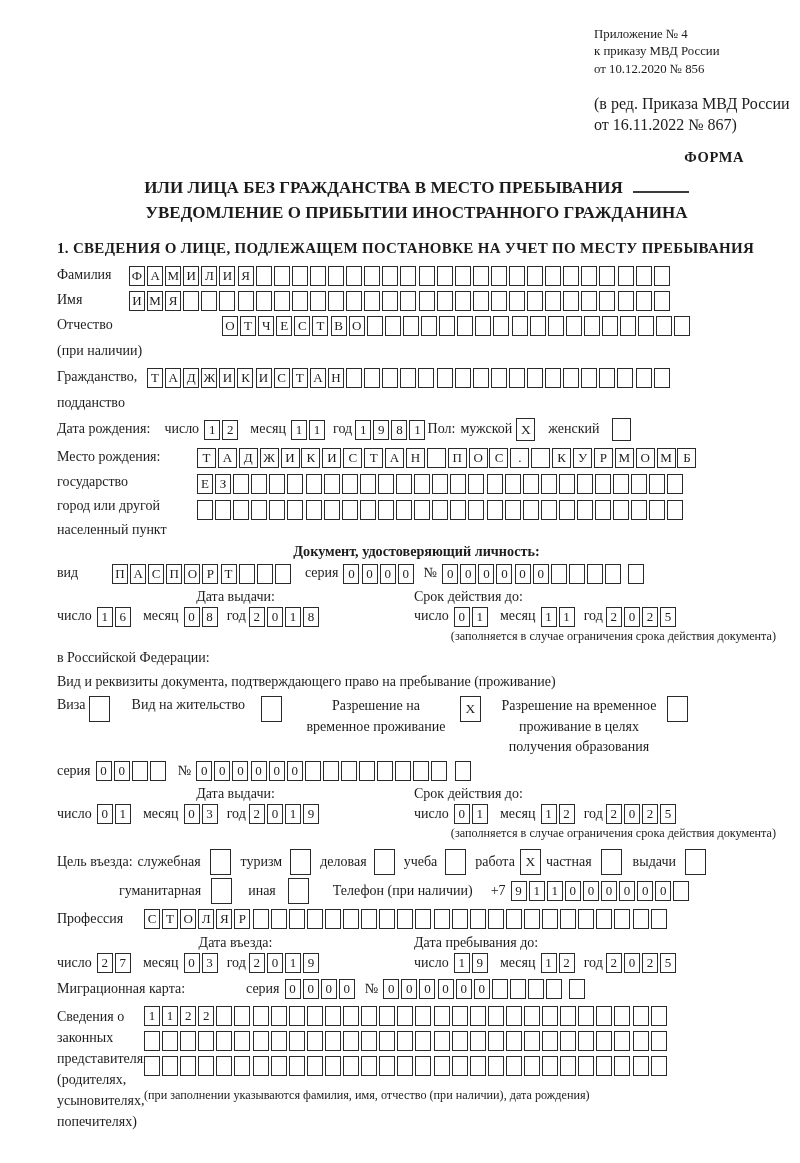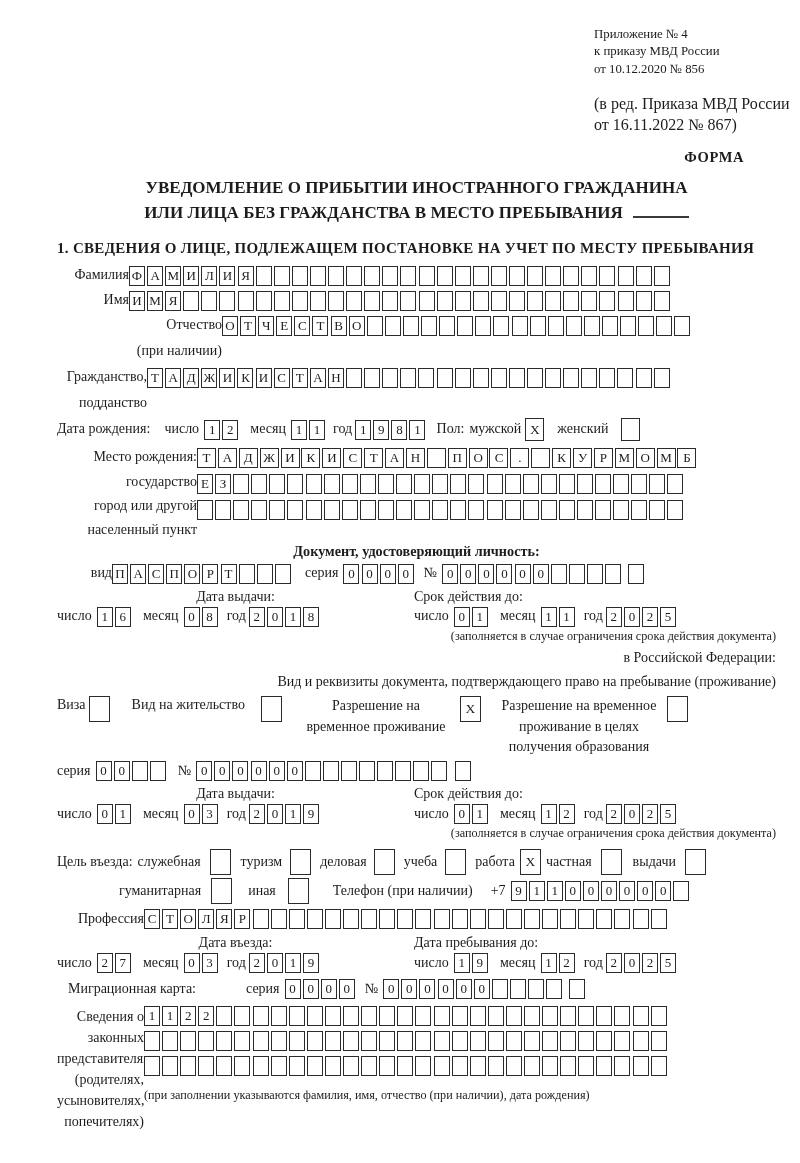--- a/index.html
+++ b/index.html
@@ -14,21 +14,21 @@
   .annex div { white-space:nowrap; }
   .annex-note { font-size:16px; line-height:1.3; margin-top:16px; }
   .forma { text-align:right; padding-right:32px; font-weight:bold; font-size:14.5px; letter-spacing:.6px; margin-top:14px; }
 
   .title { text-align:center; font-weight:bold; font-size:17px; line-height:1.45; margin-top:10px; }
   .title-underline { display:inline-block; width:56px; border-bottom:2.2px solid #3a3a3a; margin-left:10px; height:14px; }
   .section-h { font-weight:bold; font-size:15px; letter-spacing:.3px; margin-top:14px; white-space:nowrap; }
 
   .row { display:flex; align-items:center; margin-top:5px; }
   .row.top { align-items:flex-start; }
-  .lbl { flex:none; line-height:1.35;text-align:right; }
+  .lbl { flex:none; line-height:1.35; }
   .cells { display:flex; flex:none; }
   .cell {
     width:16px; height:20px; border:1.6px solid #2b2b2b; margin-right:2.1px;
     display:flex; align-items:center; justify-content:center;
     font-size:13px; flex:none; background:#fff;
   }
   .wide .cell { width:19px; margin-right:1.9px; }
   .gapend .cell:last-child { margin-left:5px; }
   .checkbox {
     width:19px; height:23px; border:1.6px solid #2b2b2b; display:inline-flex;
@@ -61,22 +61,22 @@
     <div>от 10.12.2020 № 856</div>
     <div class="annex-note">
       <div>(в ред. Приказа МВД России</div>
       <div>от 16.11.2022 № 867)</div>
     </div>
   </div>
 
   <div class="forma">ФОРМА</div>
 
   <div class="title">
+    <div><span>ИЛИ ЛИЦА БЕЗ ГРАЖДАНСТВА В МЕСТО ПРЕБЫВАНИЯ</span><span class="title-underline"></span></div>
     <div>УВЕДОМЛЕНИЕ О ПРИБЫТИИ ИНОСТРАННОГО ГРАЖДАНИНА</div>
-    <div><span>ИЛИ ЛИЦА БЕЗ ГРАЖДАНСТВА В МЕСТО ПРЕБЫВАНИЯ</span><span class="title-underline"></span></div>
   </div>
 
   <div class="section-h">1. СВЕДЕНИЯ О ЛИЦЕ, ПОДЛЕЖАЩЕМ ПОСТАНОВКЕ НА УЧЕТ ПО МЕСТУ ПРЕБЫВАНИЯ</div>
 
   <div class="row" style="margin-top:9px">
     <span class="lbl" style="width:72px">Фамилия</span>
     <span class="cells">
         <span class="cell">Ф</span>
         <span class="cell">А</span>
         <span class="cell">М</span>
@@ -231,21 +231,21 @@
         <span class="cell">1</span>
         <span class="cell">1</span>
       </span>
     <span class="lbl" style="margin-left:6px">год</span>
     <span class="cells" style="margin-left:3px">
         <span class="cell">1</span>
         <span class="cell">9</span>
         <span class="cell">8</span>
         <span class="cell">1</span>
       </span>
-    <span class="lbl" style="margin-left:9px">Пол:</span>
+    <span class="lbl" style="margin-left:0">Пол:</span>
     <span class="lbl" style="margin-left:5px">мужской</span>
     <span class="checkbox" style="margin-left:4px">X</span>
     <span class="lbl" style="margin-left:13px">женский</span>
     <span class="checkbox" style="margin-left:12px"></span>
   </div>
 
   <div class="row top" style="margin-top:7px">
     <span class="lbl" style="width:140px">
       <div>Место рождения:</div>
       <div style="margin-top:6px">государство</div>

